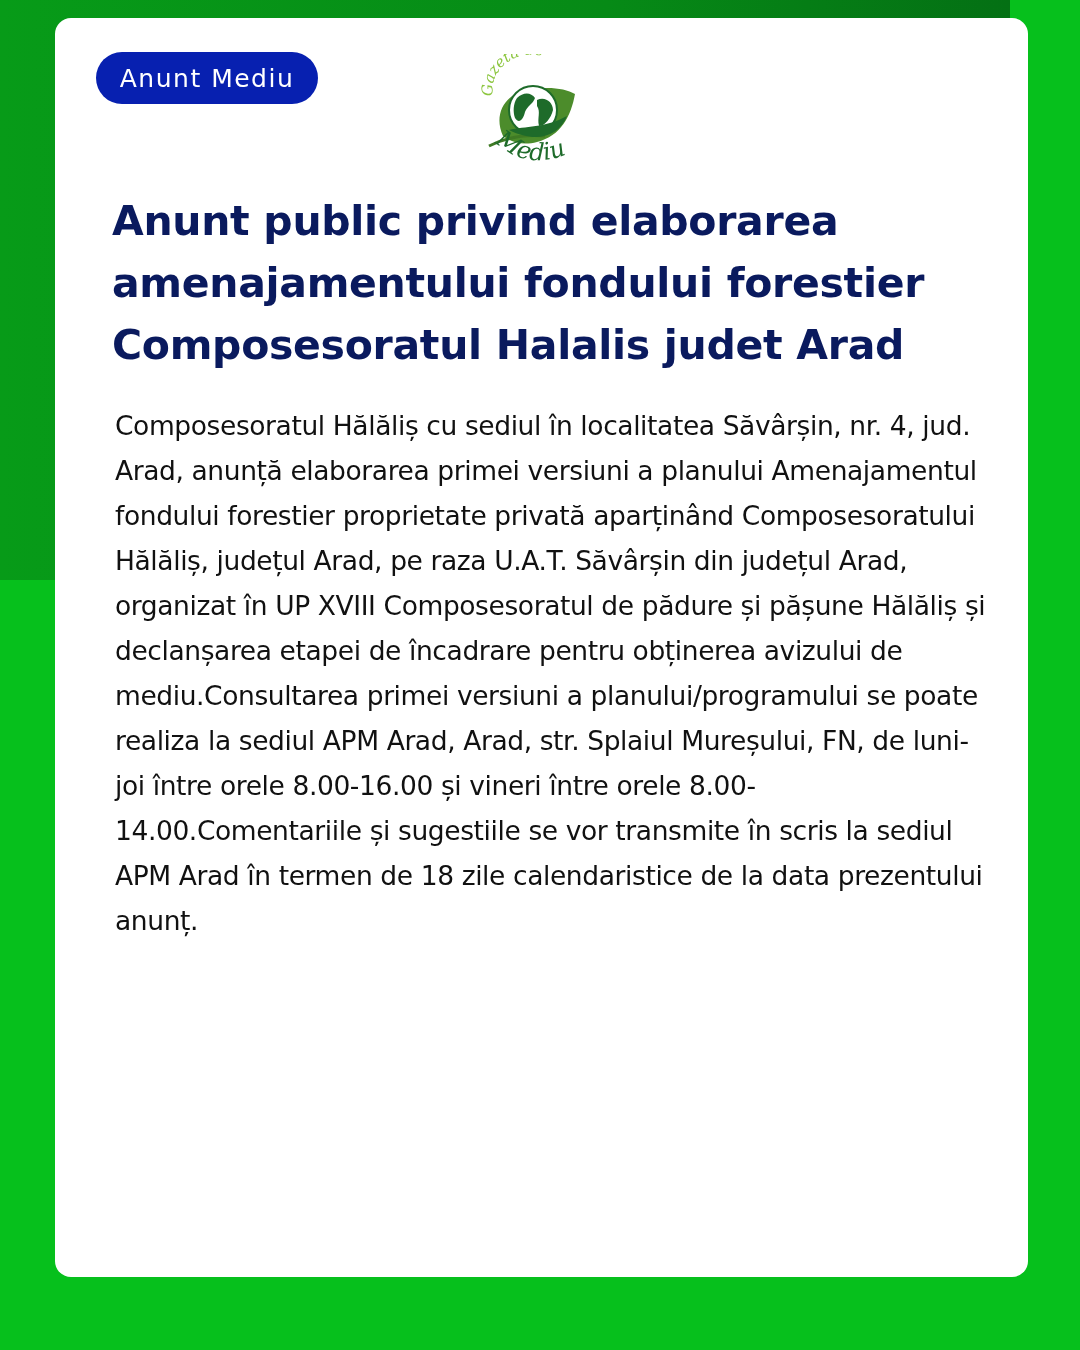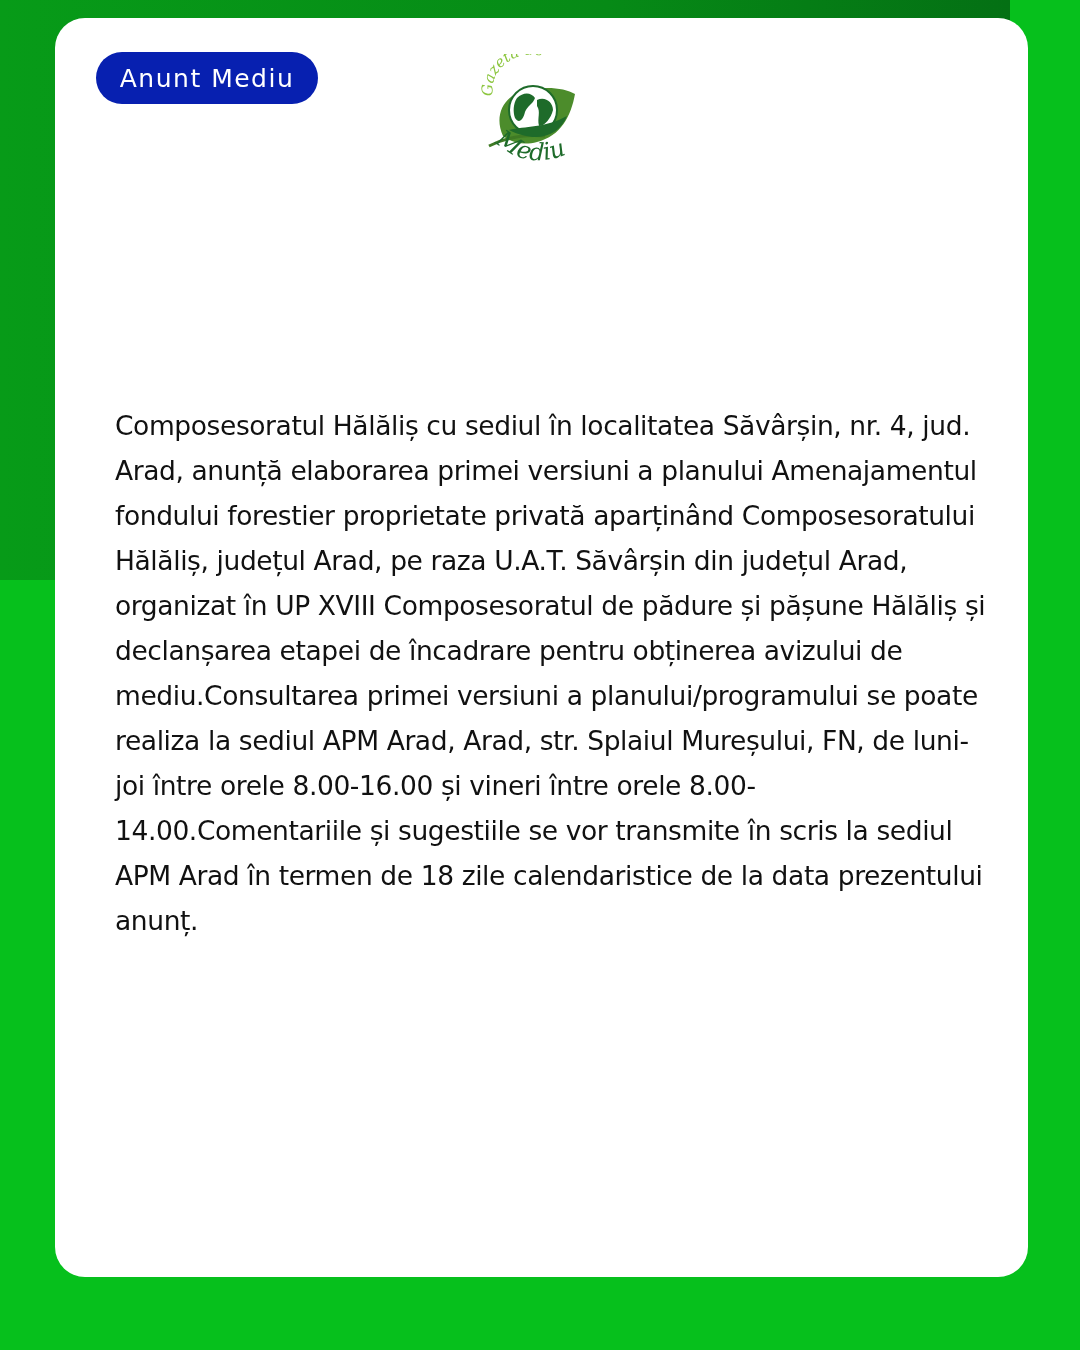--- a/index.html
+++ b/index.html
@@ -7,21 +7,21 @@
       width: 1080px; height: 1350px; position: relative; overflow: hidden;
       background: #06c01c;
       font-family: "Liberation Sans", sans-serif;
     }
     .bg-dark {
       position: absolute; left: 0; top: 0; width: 1010px; height: 580px;
       background: linear-gradient(90deg, #079b18 0%, #068a16 60%, #047014 100%);
     }
     .card {
       position: absolute; left: 55px; top: 18px; width: 973px; height: 1259px;
-      background: #ffffff; border-radius: 30px;
+      background: #ffffff; border-radius: 16px;
     }
     .badge {
       position: absolute; left: 41px; top: 34px; width: 222px; height: 52px;
       background: #0720b0; border-radius: 26px;
       color: #ffffff; font-size: 25px; letter-spacing: 1.5px;
       display: flex; align-items: center; justify-content: center;
       font-family: "DejaVu Sans", sans-serif; font-weight: normal;
     }
     .logo {
       position: absolute; left: 420px; top: 36px; width: 110px; height: 120px;
@@ -65,15 +65,16 @@
       <circle cx="58" cy="56" r="24" fill="#ffffff" stroke="#1e6b2a" stroke-width="2"></circle>
       <path d="M 42 44 C 48 38 56 38 60 44 C 58 50 52 52 50 58 C 48 66 44 70 40 64 C 38 58 38 50 42 44 Z" fill="#1e6b2a"></path>
       <path d="M 62 46 C 70 42 78 48 78 56 C 76 64 70 72 64 72 C 62 64 66 58 62 52 Z" fill="#1e6b2a"></path>
       <path d="M 34 76 C 50 72 70 74 92 62 C 84 82 62 90 34 76 Z" fill="#1e6b2a"></path>
       <text font-family="DejaVu Serif, serif" font-size="24" fill="#1e6b2a" font-style="italic">
         <textPath href="#arcBot">Mediu</textPath>
       </text>
     </svg>
   </div>
 
+  <h1 class="title">Anunt public privind elaborarea amenajamentului fondului forestier Composesoratul Halalis judet Arad</h1>
 
   <p class="body-text">Composesoratul Hălăliș cu sediul în localitatea Săvârșin, nr. 4, jud. Arad, anunță elaborarea primei versiuni a planului Amenajamentul fondului forestier proprietate privată aparținând Composesoratului Hălăliș, județul Arad, pe raza U.A.T. Săvârșin din județul Arad, organizat în UP XVIII Composesoratul de pădure și pășune Hălăliș și declanșarea etapei de încadrare pentru obținerea avizului de mediu.Consultarea primei versiuni a planului/programului se poate realiza la sediul APM Arad, Arad, str. Splaiul Mureșului, FN, de luni-joi între orele 8.00-16.00 și vineri între orele 8.00-14.00.Comentariile și sugestiile se vor transmite în scris la sediul APM Arad în termen de 18 zile calendaristice de la data prezentului anunț.</p>
 </div>
 
 </body></html>

